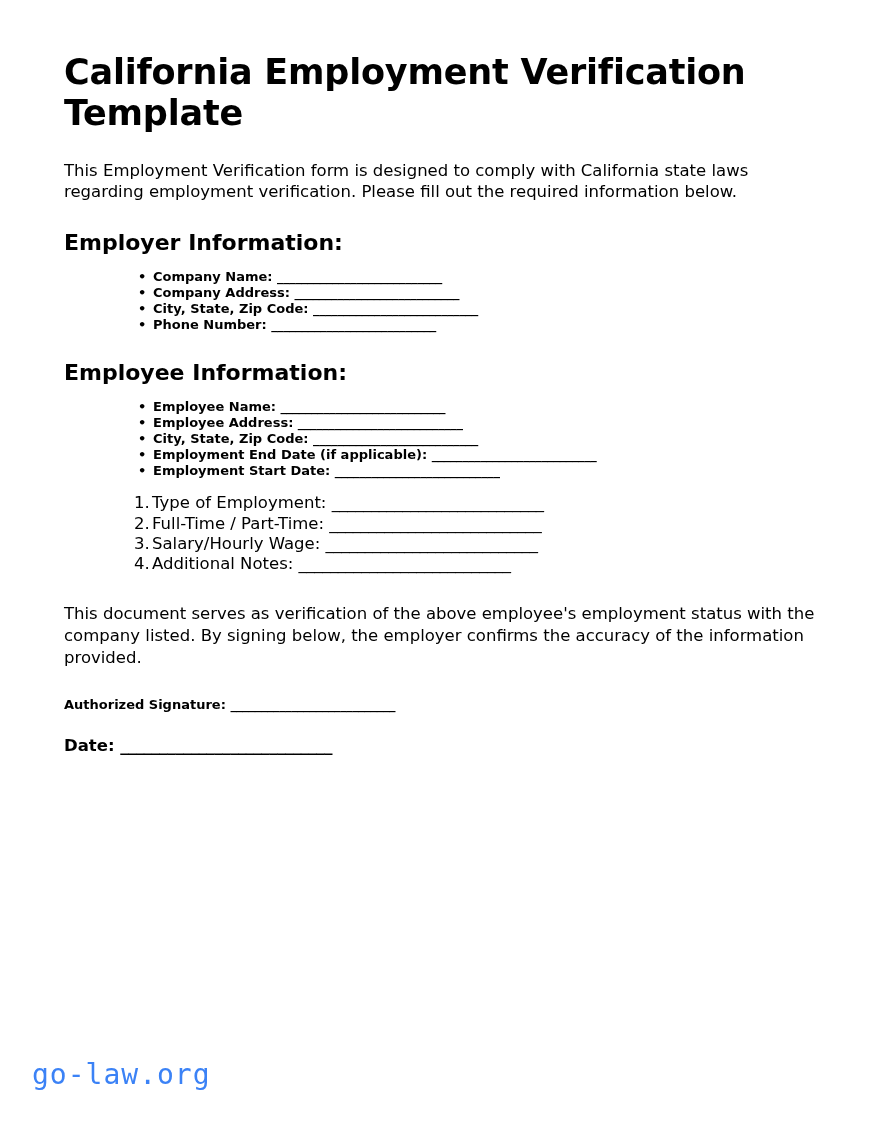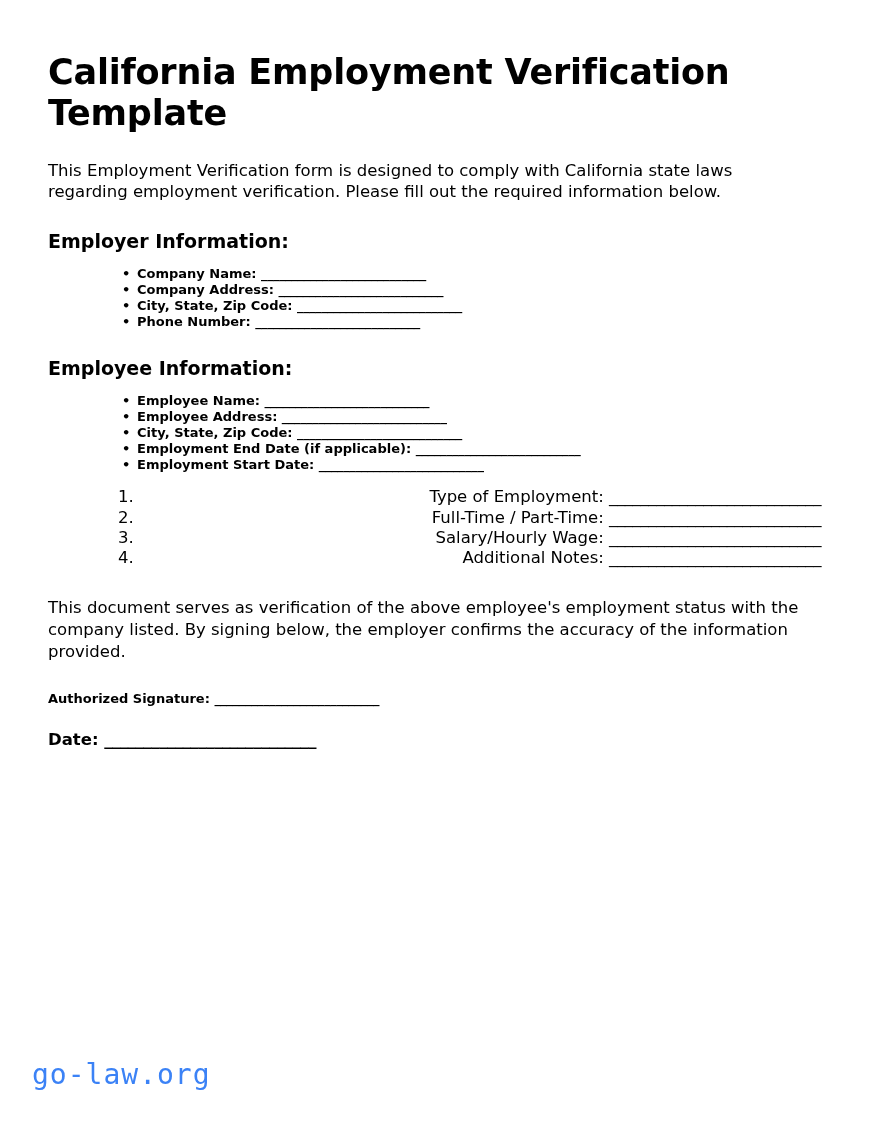--- a/index.html
+++ b/index.html
@@ -15,38 +15,38 @@
     color: #000000;
     overflow: hidden;
   }
   .page {
     position: absolute;
     left: 0;
     top: 0;
     width: 869px;
     height: 1124px;
     box-sizing: border-box;
-    padding: 52px 48px 0 48px;
+    padding: 52px 48px 0 64px;
   }
   .doc-title {
     font-size: 35px;
     font-weight: bold;
     line-height: 1.17;
     letter-spacing: -0.2px;
     margin: 0 0 0 0;
     max-width: 690px;
   }
   .intro-para {
     font-size: 16.5px;
     line-height: 1.30;
     margin: 26px 0 0 0;
     max-width: 712px;
   }
   .section-heading {
-    font-size: 19px;
+    font-size: 22px;
     font-weight: bold;
     margin: 27px 0 0 0;
   }
   ul.field-list {
     list-style: none;
     margin: 14px 0 0 0;
     padding: 0;
   }
   ul.field-list li {
     position: relative;
@@ -69,21 +69,20 @@
     counter-reset: detail;
   }
   ol.detail-list li {
     position: relative;
     font-size: 16.5px;
     font-weight: normal;
     line-height: 1.235;
     padding-left: 88px;
     white-space: nowrap;
     counter-increment: detail;
-    text-align: right;
   }
   ol.detail-list li::before {
     content: counter(detail) ".";
     position: absolute;
     left: 70px;
     top: 0;
   }
   .fill-line {
     text-decoration: none;
     letter-spacing: -0.4px;

